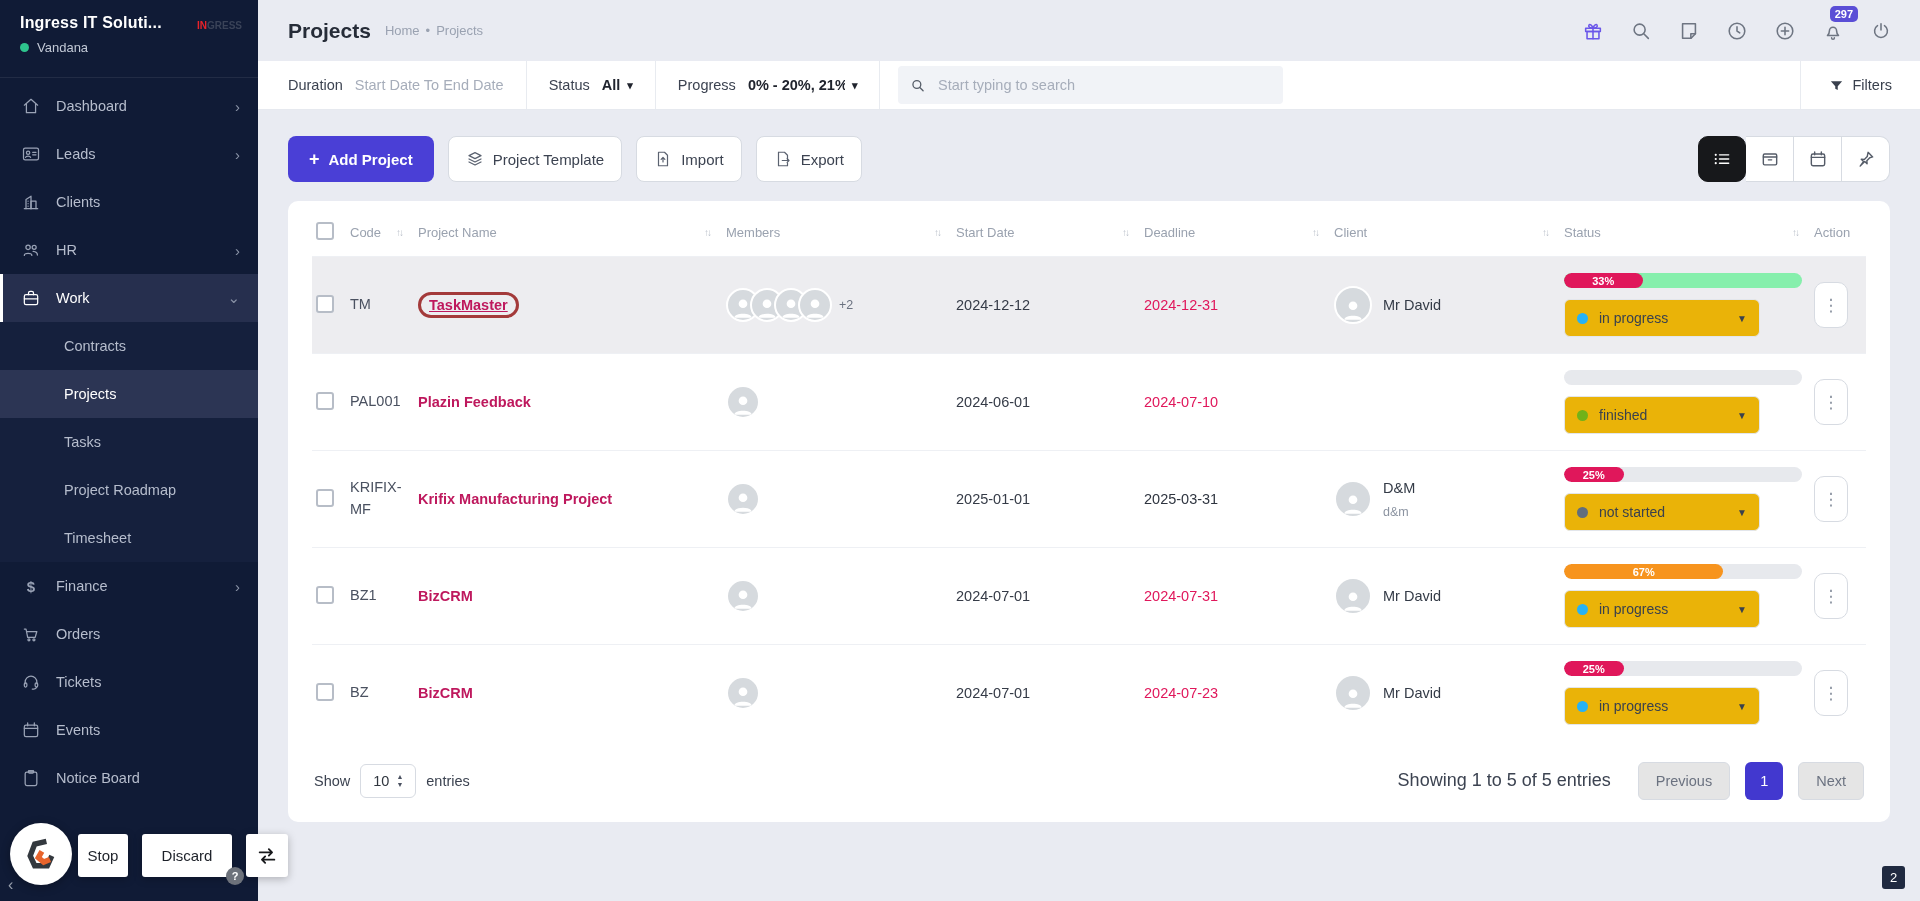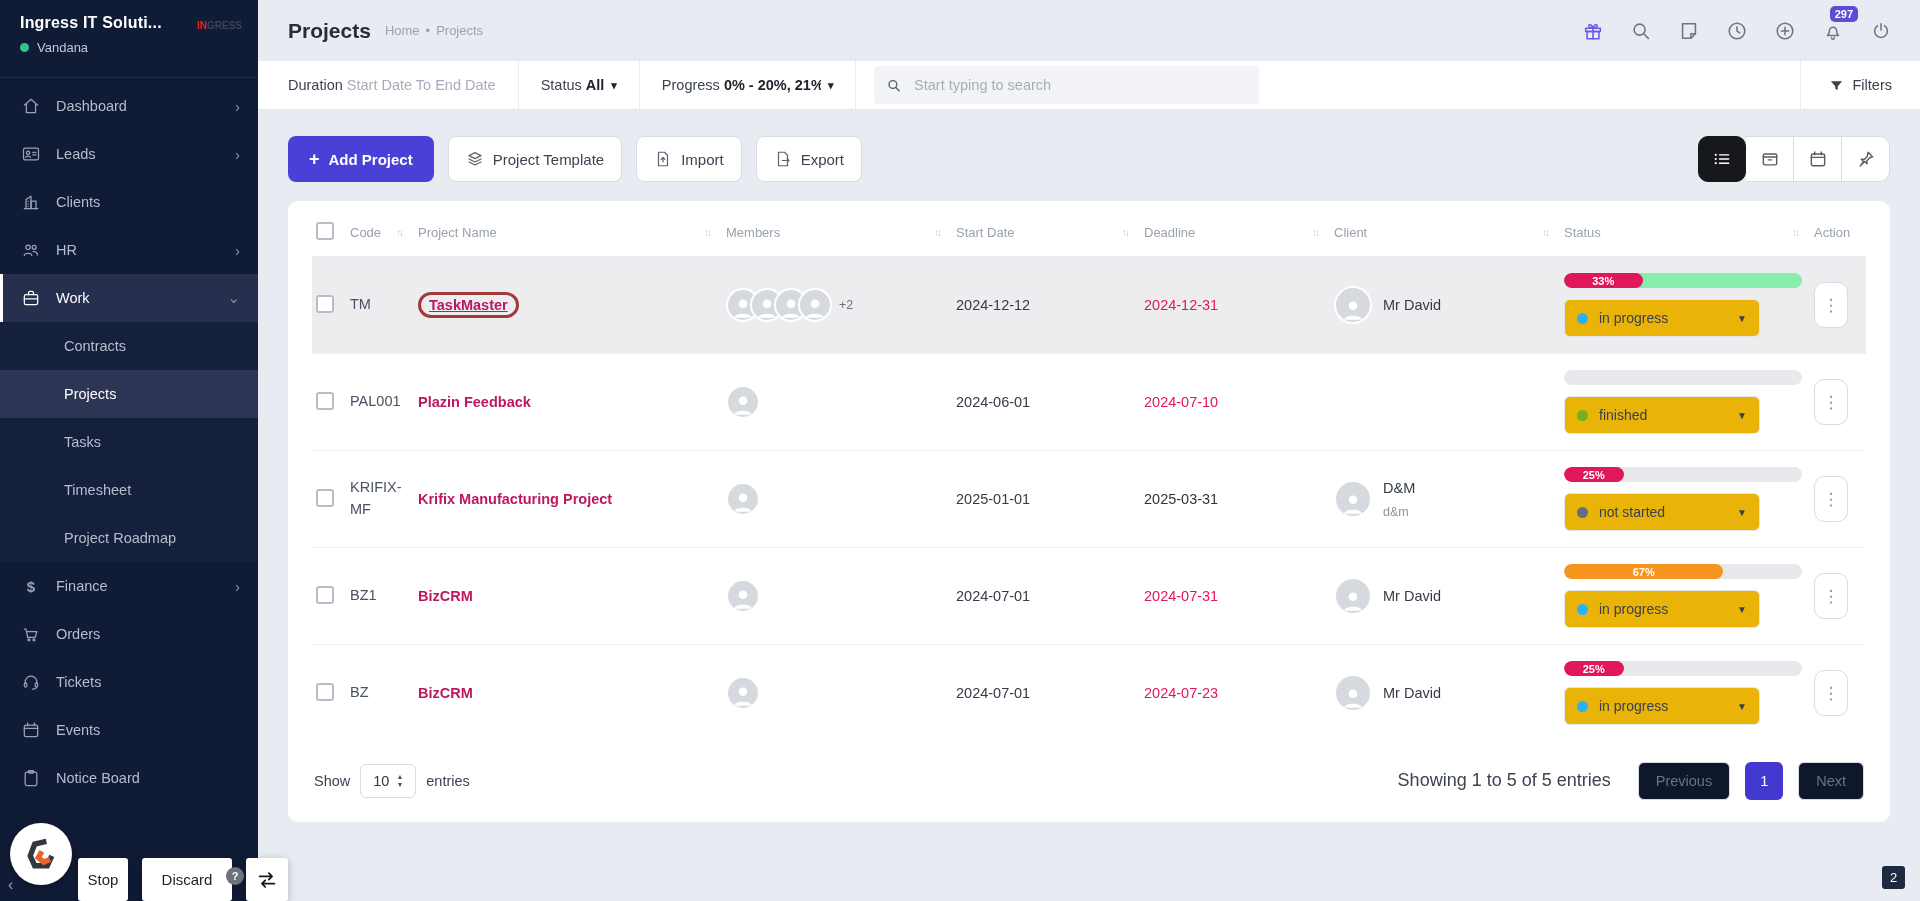--- a/index.html
+++ b/index.html
@@ -36,21 +36,21 @@
   .page-title { font-size:21px; font-weight:bold; color:#262c38; }
   .breadcrumb { margin-left:14px; font-size:13px; color:#9aa2b1; display:flex; gap:6px; align-items:center; }
   .top-icons { margin-left:auto; display:flex; align-items:center; gap:25px; color:#6e7582; }
   .tico { width:23px; height:23px; position:relative; cursor:pointer; display:flex; align-items:center; justify-content:center; }
   .tico svg { width:22px; height:22px; stroke:currentColor; fill:none; stroke-width:1.7; stroke-linecap:round; stroke-linejoin:round; }
   .tico.gift { color:#6b57e9; }
   .bell-badge { position:absolute; top:-13px; right:-14px; background:#5a4ed6; color:#fff; font-size:11px; font-weight:bold; padding:2px 5px; border-radius:5px; }
 
   
   .filterbar { background:#fff; height:49px; display:flex; align-items:stretch; border-bottom:1px solid #e6e9ef; }
-  .fgroup { display:flex; align-items:center; gap:4px; padding:0 22px; border-right:1px solid #e8ebf0; }
+  .fgroup { display:flex; align-items:center; gap:12px; padding:0 22px; border-right:1px solid #e8ebf0; }
   .fgroup:first-child { padding-left:30px; }
   .flabel { font-size:14.5px; color:#3c4351; }
   .fplaceholder { font-size:14.5px; color:#a6adba; }
   .fvalue { font-size:14.5px; font-weight:bold; color:#20242e; display:flex; align-items:center; gap:7px; cursor:pointer; }
   .fvalue .caret { font-size:11px; }
   .fvalue-text.clip { max-width:97px; overflow:hidden; white-space:nowrap; display:inline-block; }
   .searchwrap { display:flex; align-items:center; padding:0 0 0 18px; flex:1; }
   .searchbox { width:385px; height:38px; background:#f1f3f7; border-radius:4px; display:flex; align-items:center; padding:0 12px; gap:12px; }
   .searchbox svg { width:17px; height:17px; stroke:#565d68; fill:none; stroke-width:2; stroke-linecap:round; }
   .searchbox input { border:none; outline:none; background:transparent; font-size:14.5px; color:#30363f; width:100%; font-family:"Liberation Sans",sans-serif; }
@@ -102,26 +102,26 @@
   .slabel { font-size:14px; color:#3a414d; }
   .scaret { margin-left:auto; font-size:10px; color:#3a414d; }
   .action-btn { width:34px; height:46px; border:1px solid #d7dbe2; border-radius:10px; display:flex; align-items:center; justify-content:center; color:#8b93a0; font-size:17px; cursor:pointer; background:#fff; }
 
   .table-footer { display:flex; align-items:center; padding:20px 2px 8px; }
   .show-group { display:flex; align-items:center; gap:10px; font-size:14.5px; color:#3c4351; }
   .pagesize { width:56px; height:34px; border:1px solid #d7dbe2; border-radius:6px; display:flex; align-items:center; justify-content:center; gap:7px; font-size:14.5px; color:#30363f; cursor:pointer; }
   .spin { display:flex; flex-direction:column; font-size:7px; color:#4a5160; line-height:1.1; }
   .pag-group { margin-left:auto; display:flex; align-items:center; gap:15px; }
   .showing-text { font-size:18px; color:#3c4351; margin-right:12px; }
-  .page-btn { height:38px; padding:0 17px; background:#0f172a; border:1px solid #d7dbe2; border-radius:6px; font-size:14.5px; color:#6b7280; display:flex; align-items:center; cursor:pointer; }
+  .page-btn { height:38px; padding:0 17px; background:#e5e5e5; border:1px solid #d7dbe2; border-radius:6px; font-size:14.5px; color:#6b7280; display:flex; align-items:center; cursor:pointer; }
   .page-num { width:38px; height:38px; background:#4238cf; color:#fff; border-radius:6px; display:flex; align-items:center; justify-content:center; font-size:14.5px; cursor:pointer; }
 
   
   .rec-logo { position:absolute; left:10px; top:823px; width:62px; height:62px; background:#fff; border-radius:50%; box-shadow:0 2px 10px rgba(0,0,0,.3); display:flex; align-items:center; justify-content:center; z-index:10; cursor:pointer; }
-  .ov-btn { position:absolute; top:858px; height:43px; background:#fff; border-radius:3px; box-shadow:0 2px 8px rgba(0,0,0,.25); display:flex; align-items:center; justify-content:center; font-size:15px; color:#1d2129; z-index:10; cursor:pointer; border:none; font-family:"Liberation Sans",sans-serif; }
+  .ov-btn { position:absolute; top:834px; height:43px; background:#fff; border-radius:3px; box-shadow:0 2px 8px rgba(0,0,0,.25); display:flex; align-items:center; justify-content:center; font-size:15px; color:#1d2129; z-index:10; cursor:pointer; border:none; font-family:"Liberation Sans",sans-serif; }
   .ov-stop { left:78px; width:50px; }
   .ov-discard { left:142px; width:90px; }
   .ov-swap { left:246px; width:42px; }
   .ov-swap svg { width:22px; height:22px; stroke:#17181b; fill:none; stroke-width:2; stroke-linecap:round; stroke-linejoin:round; }
   .help-bubble { position:absolute; left:226px; top:867px; width:18px; height:18px; border-radius:50%; background:#6d727b; color:#fff; font-size:11px; font-weight:bold; display:flex; align-items:center; justify-content:center; z-index:11; cursor:pointer; }
   .corner-badge { position:absolute; left:1882px; top:866px; width:23px; height:23px; background:#1f2940; color:#fff; font-size:13px; display:flex; align-items:center; justify-content:center; border-radius:3px; z-index:10; }
   .collapse-arrow { position:absolute; left:8px; top:876px; color:#98a0ad; font-size:16px; z-index:11; cursor:pointer; }
 </style>
 </head>
 <body>
@@ -206,24 +206,24 @@
         <div class="smi">
             <span>Contracts</span>
           </div>
         <div class="smi active">
             <span>Projects</span>
           </div>
         <div class="smi">
             <span>Tasks</span>
           </div>
         <div class="smi">
-            <span>Timesheet</span>
+            <span>Project Roadmap</span>
           </div>
         <div class="smi">
-            <span>Project Roadmap</span>
+            <span>Timesheet</span>
           </div>
       </div>
 
       <div class="mi">
         <span class="ic dollar">$</span>
         <span>Finance</span>
         <span class="chev">›</span>
       </div>
       <div class="mi">
         <span class="ic">

